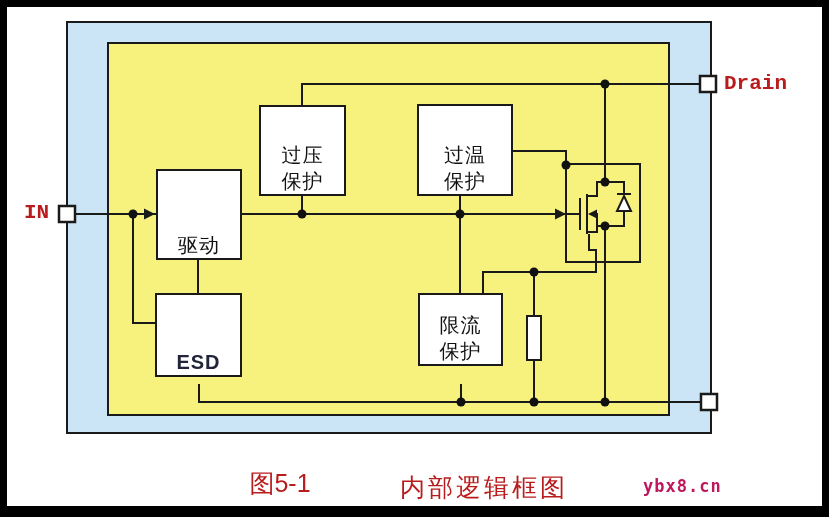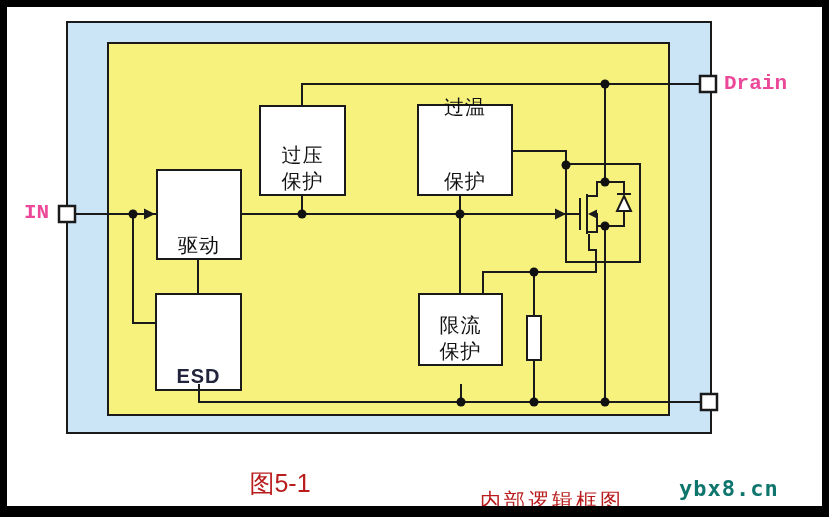--- a/index.html
+++ b/index.html
@@ -28,48 +28,48 @@
     position:absolute;box-sizing:border-box;
     background:#ffffff;border:2px solid #1a1a1a;
     display:flex;flex-direction:column;align-items:center;justify-content:flex-end;
     z-index:3;
     color:#111;
     font-size:20px;line-height:26px;
     font-weight:500;
     letter-spacing:1px;
   }
   #block-drive {left:156px;top:169px;width:86px;height:91px;}
-  #block-esd   {left:155px;top:293px;width:87px;height:98px;font-family:"Liberation Sans",sans-serif;font-weight:700;color:#21243a;}
+  #block-esd   {left:155px;top:293px;width:87px;height:84px;font-family:"Liberation Sans",sans-serif;font-weight:700;color:#21243a;}
   #block-ovp   {left:259px;top:105px;width:87px;height:91px;}
-  #block-otp   {left:417px;top:104px;width:96px;height:92px;gap:48px;}
+  #block-otp   {left:417px;top:104px;width:96px;height:92px;}
   #block-ocp   {left:418px;top:293px;width:85px;height:73px;}
   
   #wires{position:absolute;left:0;top:0;z-index:4;}
   
   .pin-label{
     position:absolute;z-index:5;
     font-family:"Liberation Mono","DejaVu Sans Mono",monospace;
-    font-weight:700;font-size:21px;color:#ec4899;
+    font-weight:700;font-size:21px;color:#b91c1c;
     white-space:nowrap;
   }
   #pin-label-in{left:24px;top:201px;width:34px;text-align:left;}
   #pin-label-drain{left:724px;top:72px;}
   #pin-label-source{left:730px;top:390px;}
   
   .caption{
     position:absolute;z-index:5;color:#b91c1c;
     font-family:Liberation Sans, sans-serif;
     white-space:nowrap;
   }
   #figure-number{left:230px;top:467px;width:100px;text-align:center;font-size:25px;}
-  #figure-title{left:400px;top:487px;width:224px;text-align:right;font-size:21px;letter-spacing:3px;}
+  #figure-title{left:400px;top:471px;width:224px;text-align:left;font-size:25px;letter-spacing:3px;}
   #watermark{
-    left:643px;top:476px;font-size:22px;font-weight:700;
+    left:643px;top:476px;font-size:17px;font-weight:700;
     font-family:"DejaVu Sans Mono","Liberation Mono",monospace;
-    color:#0f766e;letter-spacing:1px;margin-left:36px;
+    color:#be185d;letter-spacing:1px;
   }
 </style>
 </head>
 <body>
 
 <div id="stage">
 
   <div id="outer-region" class="region"></div>
   <div id="inner-region" class="region"></div>
 

